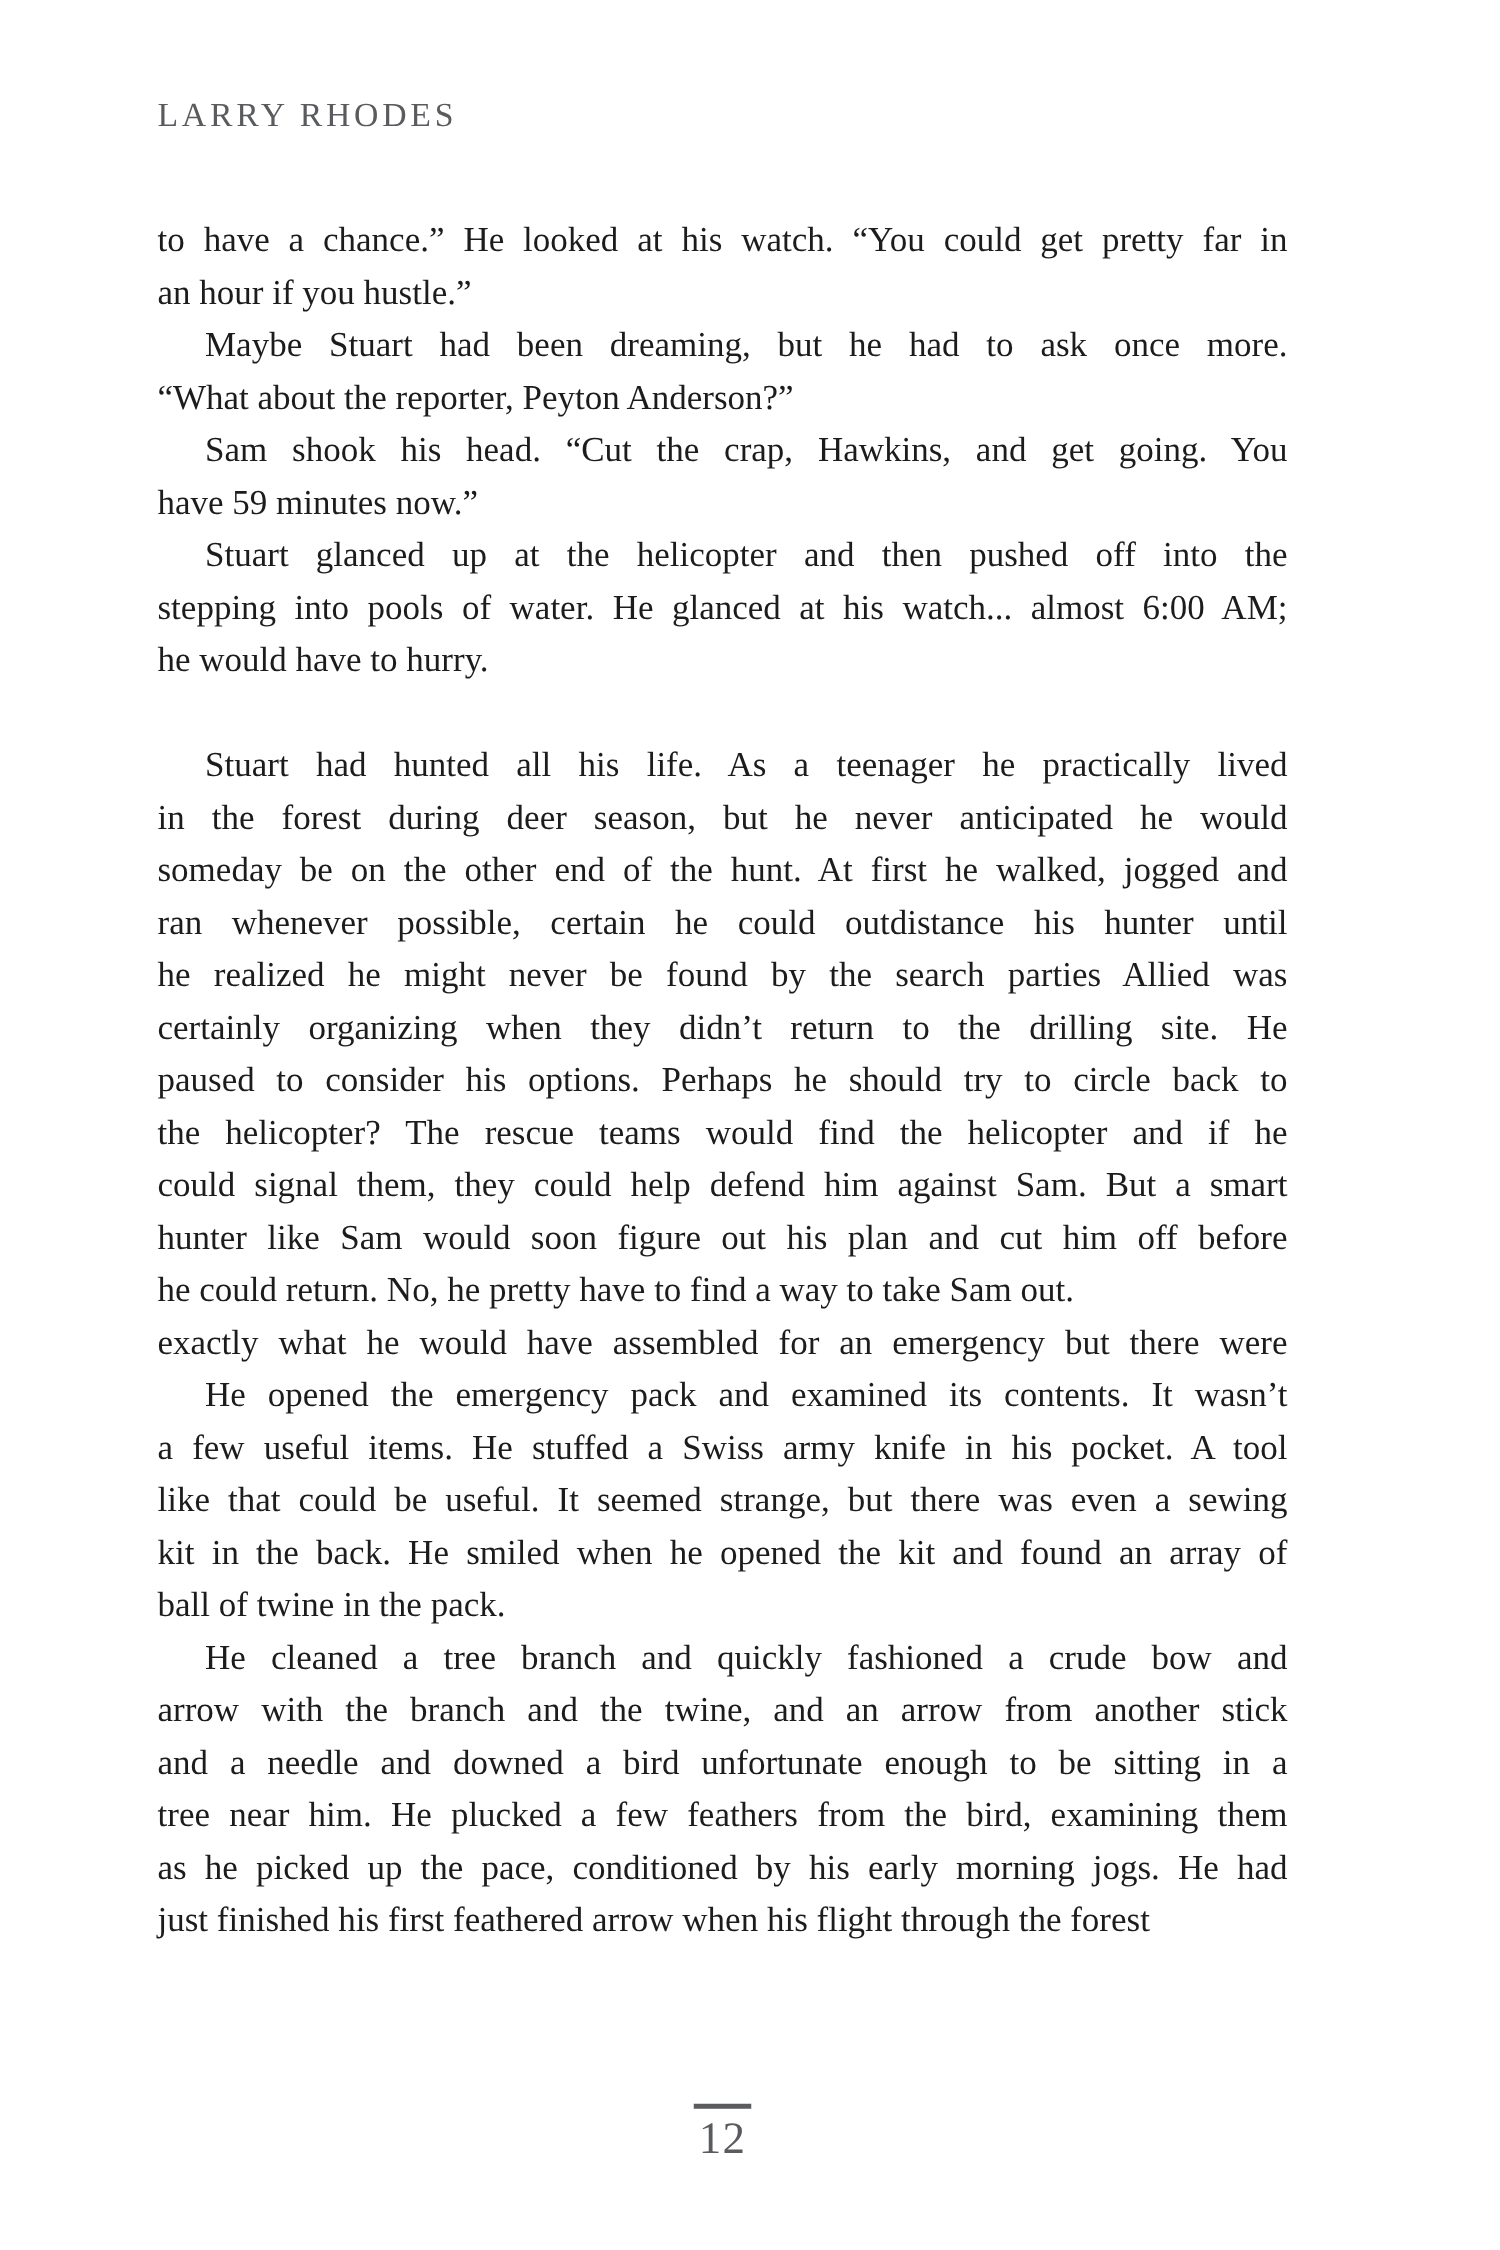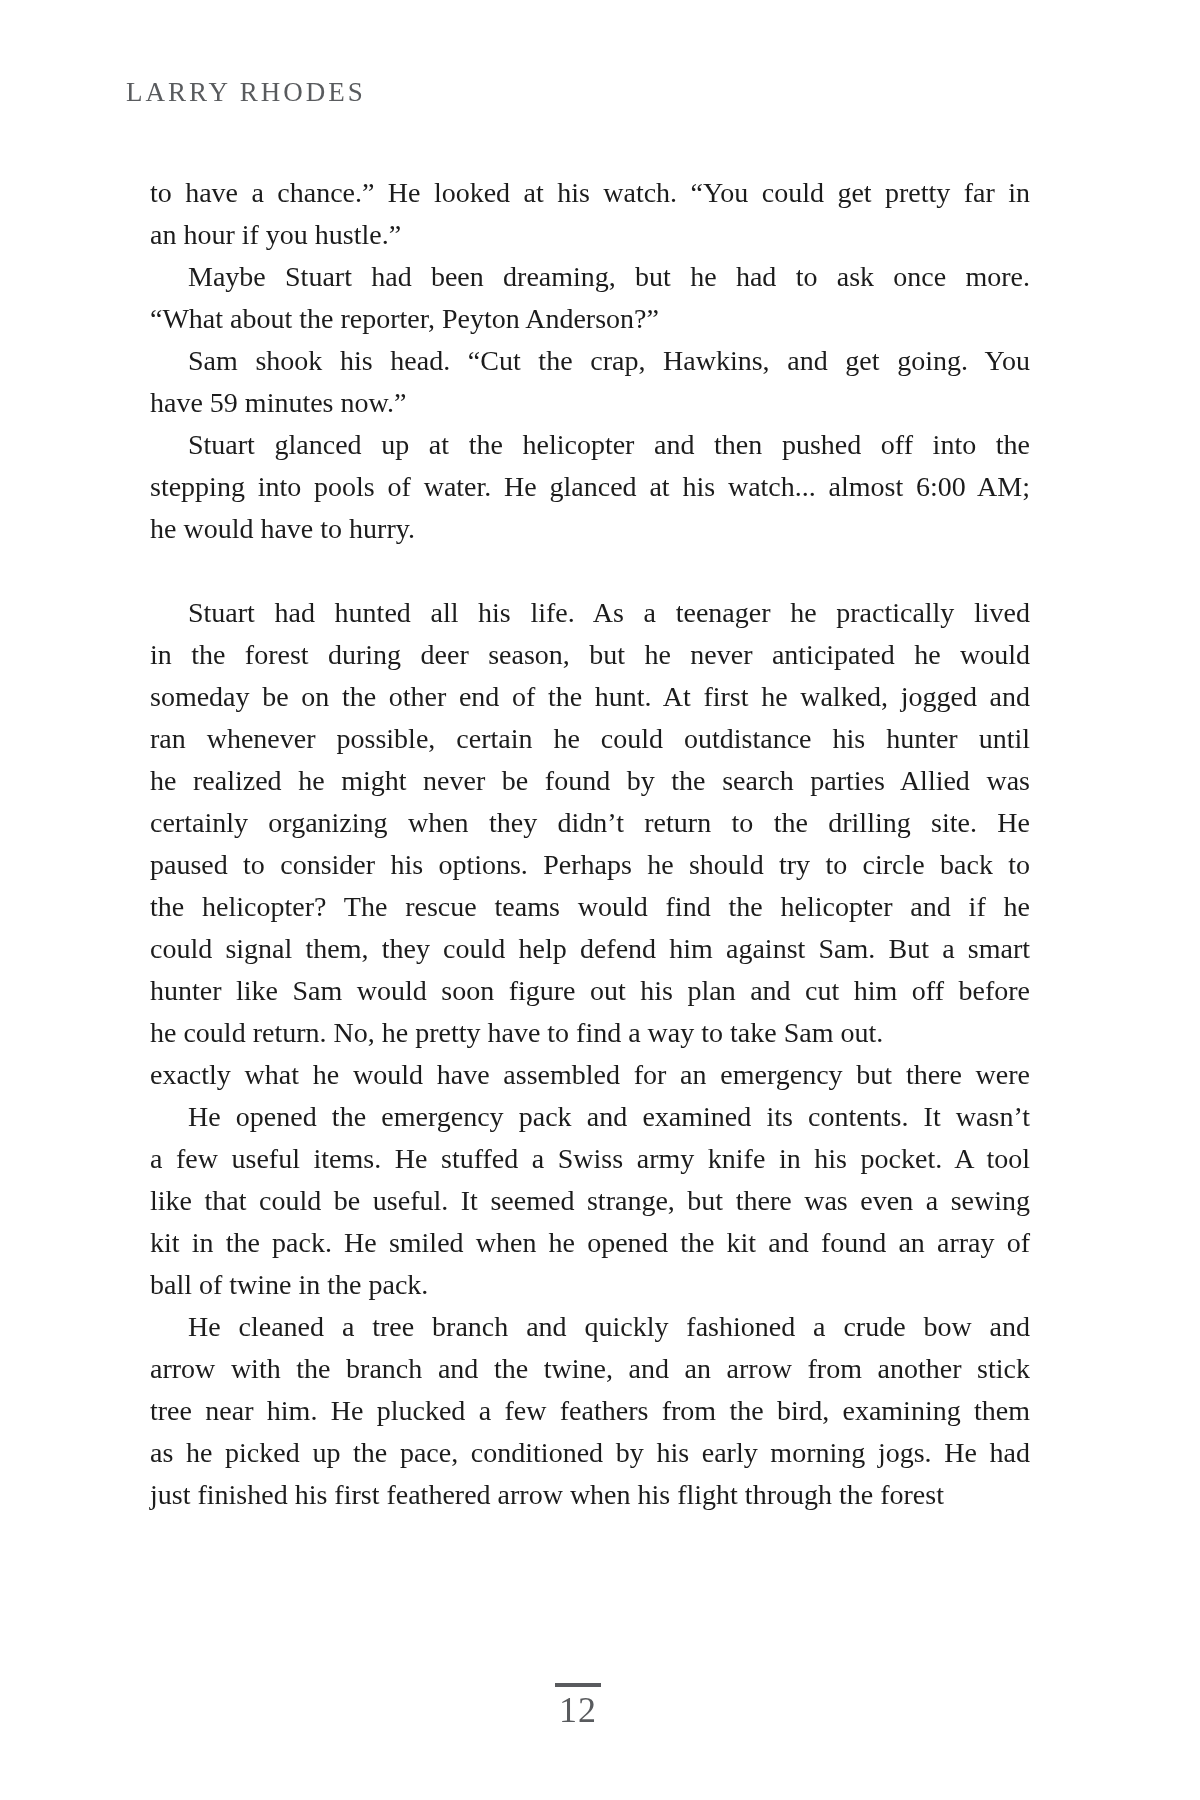--- a/index.html
+++ b/index.html
@@ -32,21 +32,20 @@
     width: 904px;
     font-size: 28px;
     line-height: 42px;
     color: var(--text-color, #1c1c1c);
   }
   .para { margin: 0; }
   .line {
     height: 42px;
     text-align: justify;
     text-align-last: justify;
-    margin-left: 24px;
   }
   .line.last { text-align-last: left; }
   .line.indent { text-indent: 38px; }
   .scene-break { height: 42px; }
   .footer {
     position: absolute;
     left: 126px;
     top: 1683px;
     width: 904px;
     text-align: center;
@@ -101,26 +100,27 @@
         <div class="line">the helicopter? The rescue teams would find the helicopter and if he</div>
         <div class="line">could signal them, they could help defend him against Sam. But a smart</div>
         <div class="line">hunter like Sam would soon figure out his plan and cut him off before</div>
         <div class="line last">he could return. No, he pretty have to find a way to take Sam out.</div>
       </div>
       <div class="para">
         <div class="line">exactly what he would have assembled for an emergency but there were</div>
         <div class="line indent">He opened the emergency pack and examined its contents. It wasn’t</div>
         <div class="line">a few useful items. He stuffed a Swiss army knife in his pocket. A tool</div>
         <div class="line">like that could be useful. It seemed strange, but there was even a sewing</div>
-        <div class="line">kit in the pack. He smiled when he opened the kit and found an array of</div>
+        <div class="line">kit in the back. He smiled when he opened the kit and found an array of</div>
         <div class="line last">ball of twine in the pack.</div>
       </div>
       <div class="para">
         <div class="line indent">He cleaned a tree branch and quickly fashioned a crude bow and</div>
         <div class="line">arrow with the branch and the twine, and an arrow from another stick</div>
+        <div class="line">and a needle and downed a bird unfortunate enough to be sitting in a</div>
         <div class="line">tree near him. He plucked a few feathers from the bird, examining them</div>
         <div class="line">as he picked up the pace, conditioned by his early morning jogs. He had</div>
         <div class="line last">just finished his first feathered arrow when his flight through the forest</div>
       </div>
     </div>
 
   <div class="footer">
     <div class="footer-rule"></div>
     <div class="page-number">12</div>
   </div>

